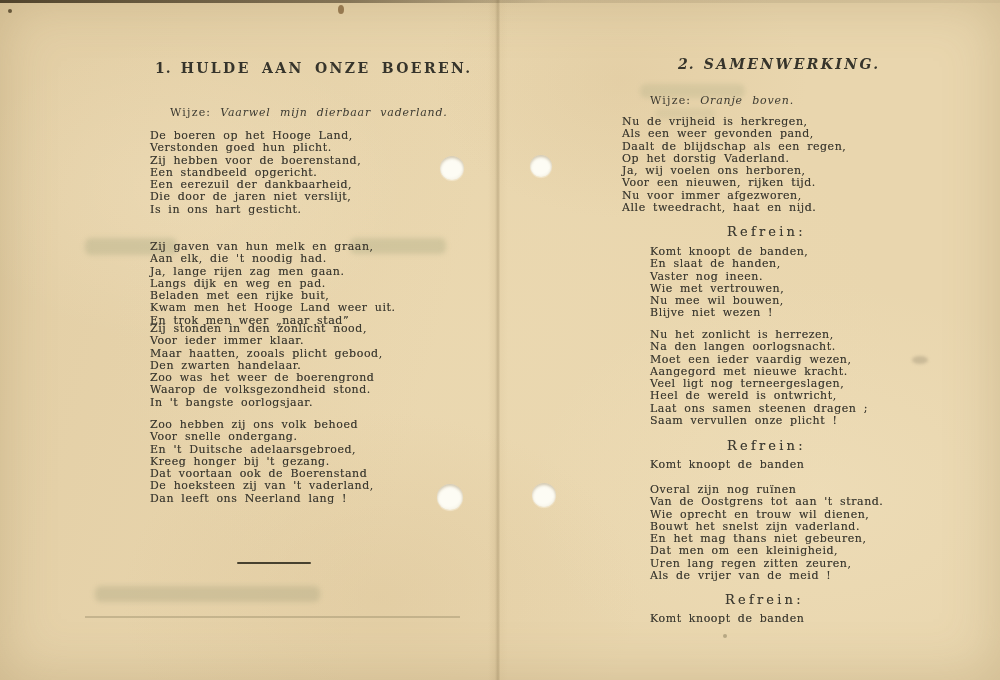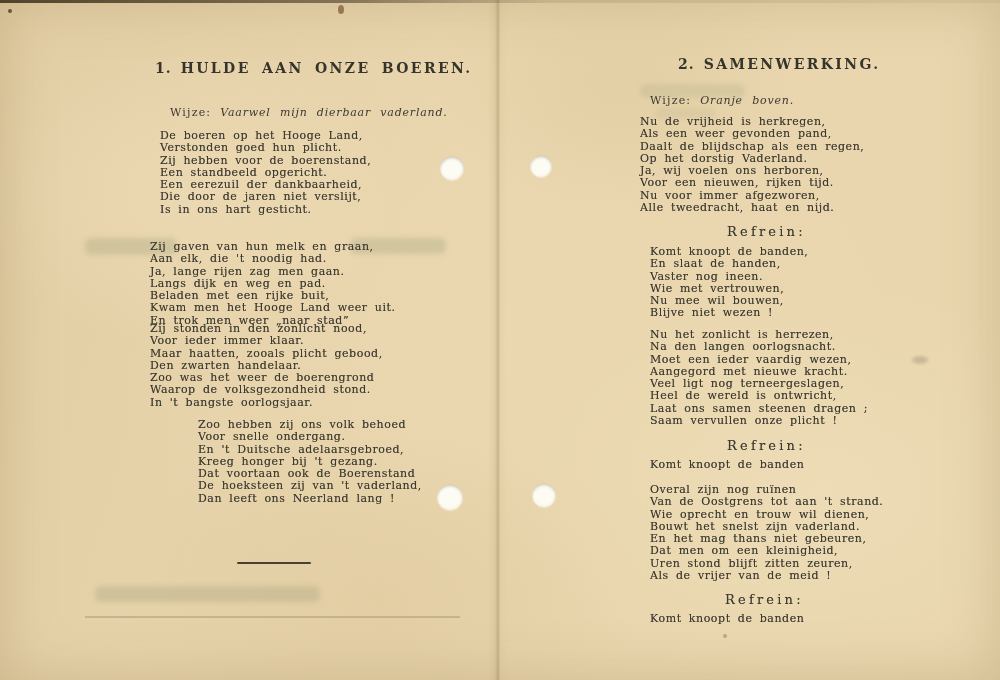--- a/index.html
+++ b/index.html
@@ -84,63 +84,63 @@
   <div>
 
     <div class="abs song-title" style="left:155px;top:60px;">
       <span class="num">1.</span><span>HULDE AAN ONZE BOEREN.</span>
     </div>
 
     <div class="abs tune" style="left:150px;top:106px;margin-left:20px;">
       <span class="lbl">Wijze:</span><span class="ttl">Vaarwel mijn dierbaar vaderland.</span>
     </div>
 
-    <div class="abs stanza" style="left:160px;top:130px;">De boeren op het Hooge Land,
+    <div class="abs stanza" style="left:150px;top:130px;">De boeren op het Hooge Land,
 Verstonden goed hun plicht.
 Zij hebben voor de boerenstand,
 Een standbeeld opgericht.
 Een eerezuil der dankbaarheid,
 Die door de jaren niet verslijt,
 Is in ons hart gesticht.</div>
     <div class="abs stanza" style="left:150px;top:241px;">Zij gaven van hun melk en graan,
 Aan elk, die 't noodig had.
 Ja, lange rijen zag men gaan.
 Langs dijk en weg en pad.
 Beladen met een rijke buit,
 Kwam men het Hooge Land weer uit.
 En trok men weer „naar stad”</div>
     <div class="abs stanza" style="left:150px;top:323px;">Zij stonden in den zonlicht nood,
 Voor ieder immer klaar.
 Maar haatten, zooals plicht gebood,
 Den zwarten handelaar.
 Zoo was het weer de boerengrond
 Waarop de volksgezondheid stond.
 In 't bangste oorlogsjaar.</div>
-    <div class="abs stanza" style="left:150px;top:419px;margin-left:48px;">Zoo hebben zij ons volk behoed
+    <div class="abs stanza" style="left:150px;top:419px;">Zoo hebben zij ons volk behoed
 Voor snelle ondergang.
 En 't Duitsche adelaarsgebroed,
 Kreeg honger bij 't gezang.
 Dat voortaan ook de Boerenstand
 De hoeksteen zij van 't vaderland,
 Dan leeft ons Neerland lang !</div>
 
     <div class="rule" style="left:237px;top:562px;width:74px;"></div>
   </div>
 
   <div>
 
-    <div class="abs song-title" style="left:678px;top:56px;">
+    <div class="abs song-title" style="left:678px;top:56px;font-style:italic;">
       <span class="num">2.</span><span>SAMENWERKING.</span>
     </div>
 
     <div class="abs tune" style="left:650px;top:94px;">
       <span class="lbl">Wijze:</span><span class="ttl">Oranje boven.</span>
     </div>
 
-    <div class="abs stanza" style="left:640px;top:116px;">Nu de vrijheid is herkregen,
+    <div class="abs stanza" style="left:622px;top:116px;">Nu de vrijheid is herkregen,
 Als een weer gevonden pand,
 Daalt de blijdschap als een regen,
 Op het dorstig Vaderland.
 Ja, wij voelen ons herboren,
 Voor een nieuwen, rijken tijd.
 Nu voor immer afgezworen,
 Alle tweedracht, haat en nijd.</div>
 
     <div class="abs refrain-heading" style="left:727px;top:224px;">Refrein:</div>
 
@@ -163,21 +163,21 @@
     <div class="abs refrain-heading" style="left:727px;top:438px;">Refrein:</div>
 
     <div class="abs stanza" style="left:650px;top:459px;">Komt knoopt de banden</div>
 
     <div class="abs stanza" style="left:650px;top:484px;">Overal zijn nog ruïnen
 Van de Oostgrens tot aan 't strand.
 Wie oprecht en trouw wil dienen,
 Bouwt het snelst zijn vaderland.
 En het mag thans niet gebeuren,
 Dat men om een kleinigheid,
-Uren stond blijft zitten zeuren,
+Uren lang regen zitten zeuren,
 Als de vrijer van de meid !</div>
 
     <div class="abs refrain-heading" style="left:725px;top:592px;">Refrein:</div>
 
     <div class="abs stanza" style="left:650px;top:613px;">Komt knoopt de banden</div>
   </div>
 
 </div>
 
 </body></html>

